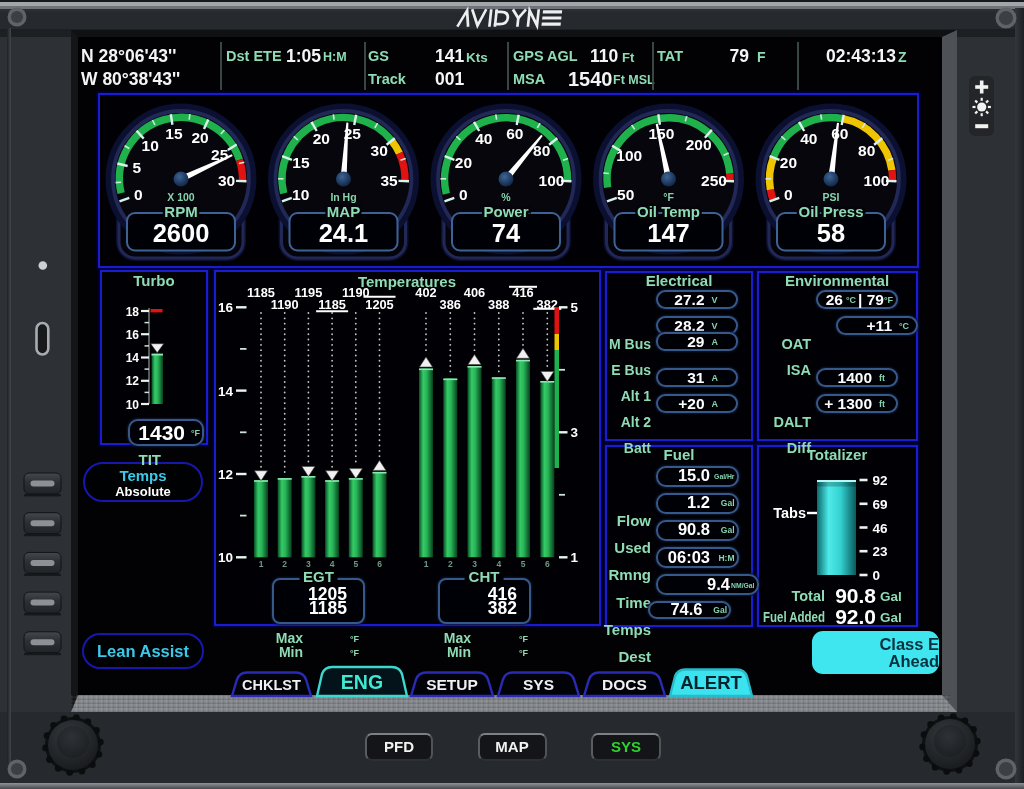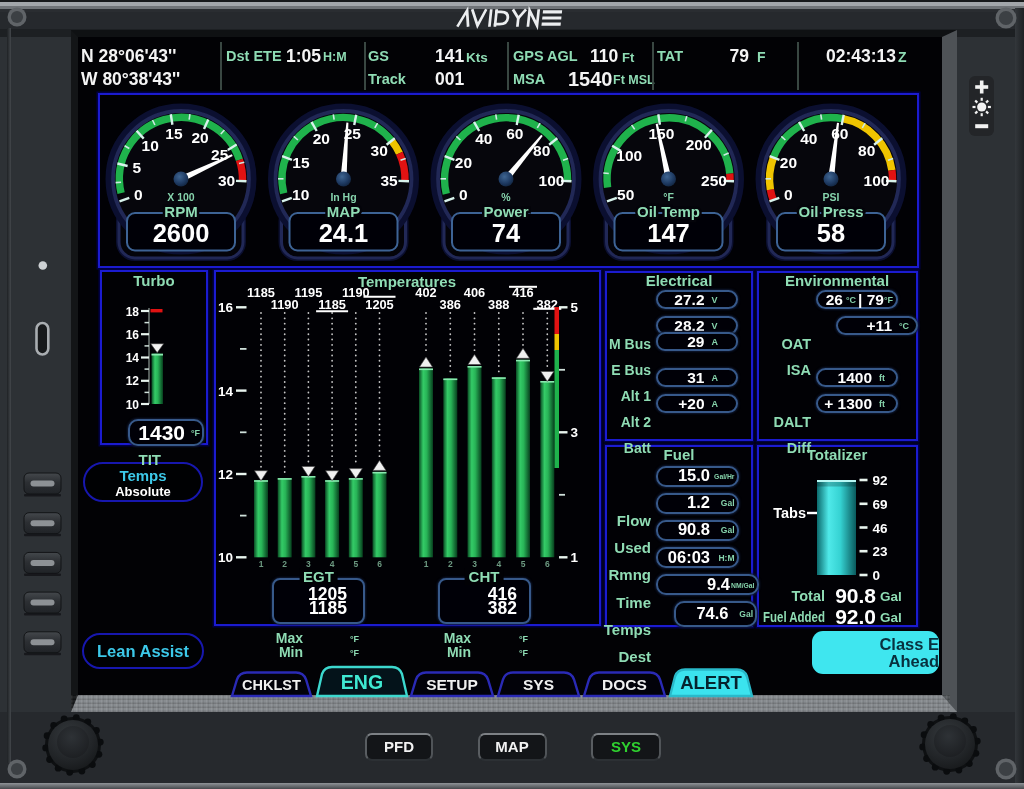--- a/index.html
+++ b/index.html
@@ -162,21 +162,21 @@
 <div class="pill" style="left:655.5px;top:547.0px;width:83px;height:21px;">
     <span class="pv" style="right:26.5px;font-size:16.5px;">06:03</span>
     <span class="pu" style="right:2px;font-size:8.5px;">H:M</span>
   </div>
 <div class="lab" style="right:373.0px;top:584.6px;font-size:15px;">Temps</div>
 <div class="pill" style="left:655.5px;top:574.1px;width:103px;height:21px;">
     <span class="pv" style="right:26.5px;font-size:16.5px;">9.4</span>
     <span class="pu" style="right:2px;font-size:6.8px;">NM/Gal</span>
   </div>
 <div class="lab" style="right:373.0px;top:611.7px;font-size:15px;">Dest</div>
-<div class="pill" style="left:674px;top:601.2px;width:83px;height:26px;">
+<div class="pill" style="left:648px;top:601.2px;width:83px;height:18px;">
     <span class="pv" style="right:26.5px;font-size:16.5px;">74.6</span>
     <span class="pu" style="right:2px;font-size:8.5px;">Gal</span>
   </div>
 
 <div class="pill" style="left:272px;top:578px;width:93px;height:45.5px;border-radius:8px;"></div>
 <div class="pill" style="left:437.5px;top:578px;width:93px;height:45.5px;border-radius:8px;"></div>
 <div class="ptitle" style="left:318.5px;top:568px;background:#010105;padding:0 4px;">EGT</div>
 <div class="ptitle" style="left:484px;top:568px;background:#010105;padding:0 4px;">CHT</div>
 <div class="lab" style="right:721px;top:593.5px;font-size:14px;">Max</div>
 <div class="lab" style="right:721px;top:608px;font-size:14px;">Min</div>

